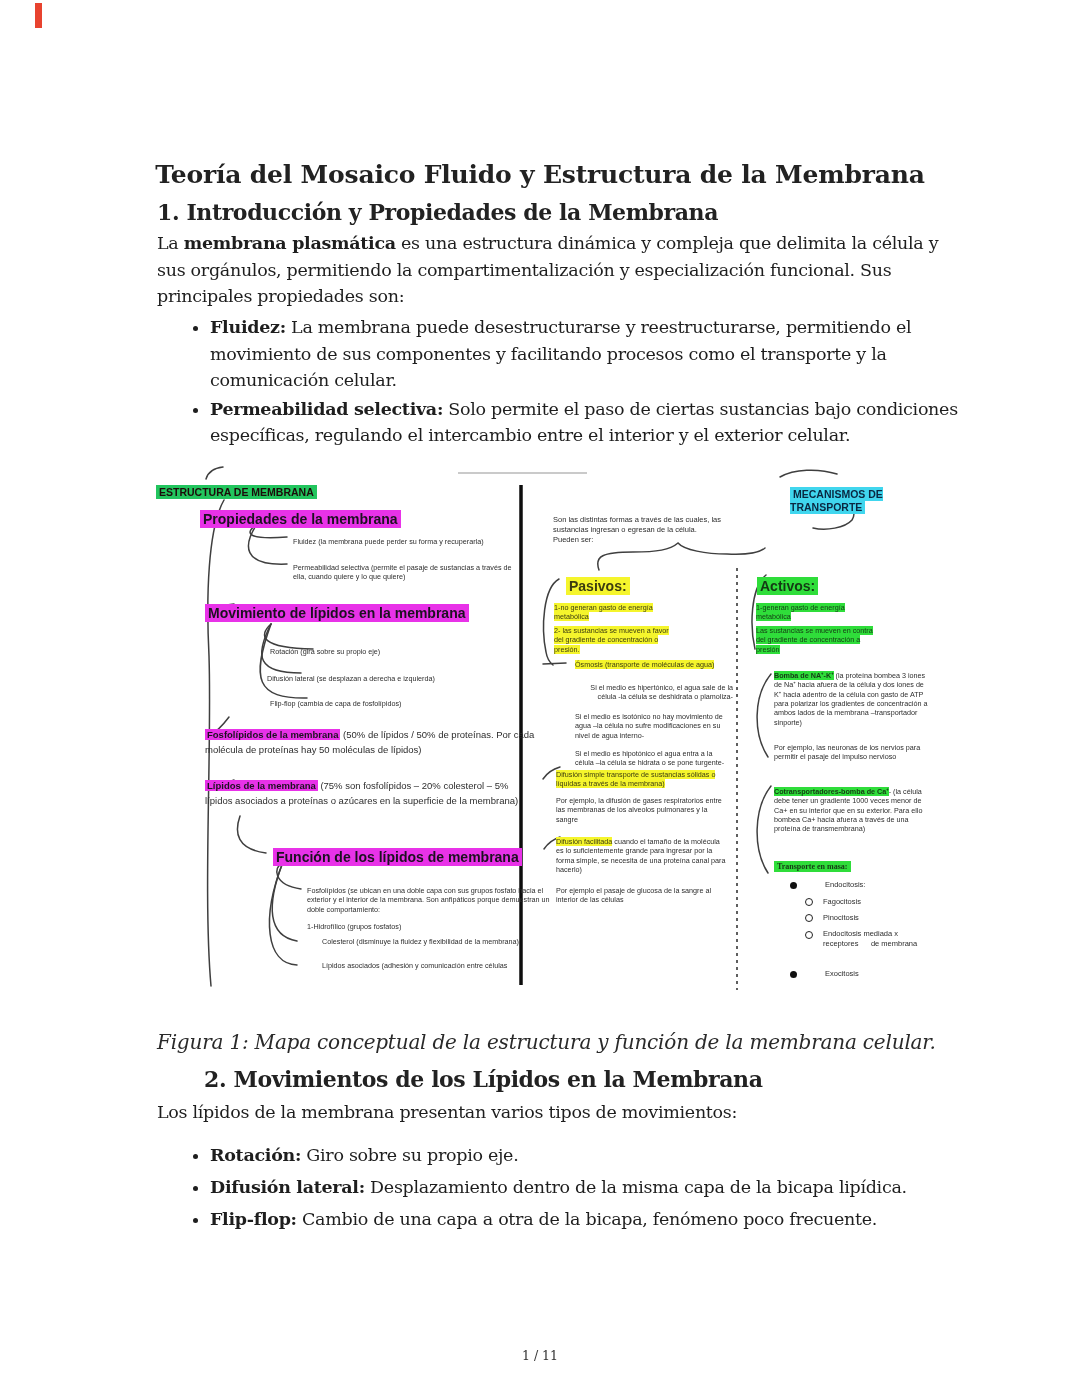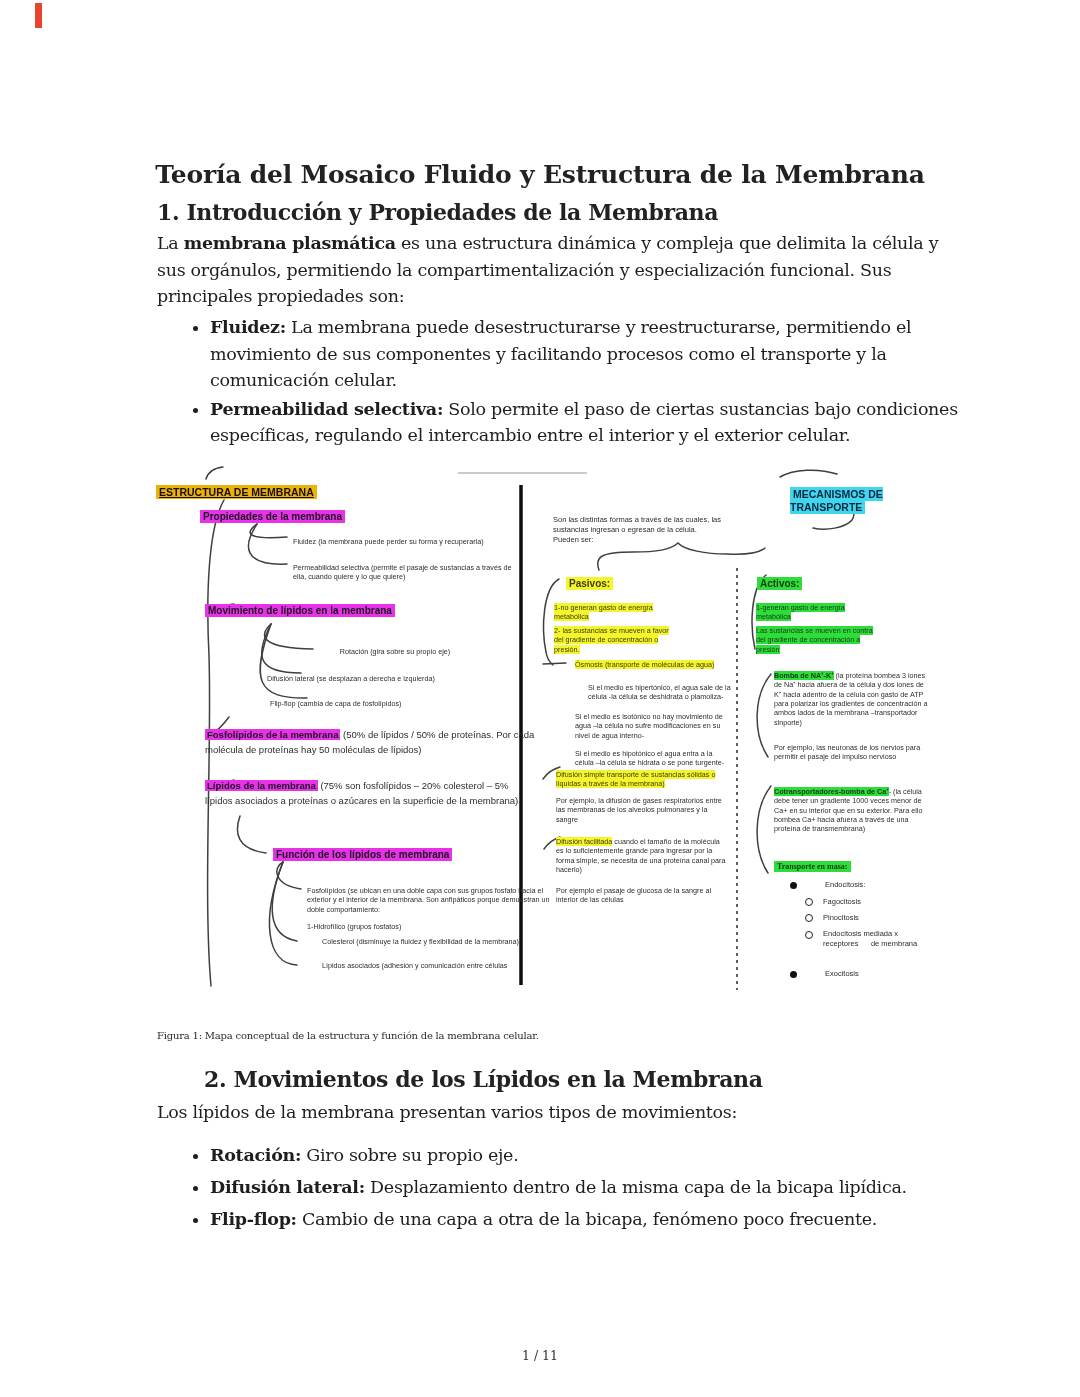--- a/index.html
+++ b/index.html
@@ -8,36 +8,36 @@
   .red-bar{position:absolute;left:35px;top:3px;width:7px;height:25px;background:#e8432f;}
   .doc-title{position:absolute;left:0;top:160px;width:1080px;margin:0;text-align:center;
              font-size:25px;font-weight:bold;letter-spacing:-0.2px;color:#222;}
   .h-sec{position:absolute;left:157px;margin:0;font-size:22px;font-weight:bold;
          letter-spacing:-0.4px;color:#222;}
   .body-p{position:absolute;left:157px;width:785px;margin:0;font-size:17.5px;
           line-height:26.5px;letter-spacing:-0.3px;}
   .blist{position:absolute;left:157px;width:780px;margin:0;padding:0 0 0 53px;
          font-size:17.5px;line-height:26.5px;letter-spacing:-0.3px;}
   .blist li{margin:0 0 2px 0;}
-  .caption{position:absolute;left:157px;margin:0;font-size:10px;
+  .caption{position:absolute;left:157px;margin:0;font-style:italic;font-size:20px;
            letter-spacing:-0.2px;color:#2a2a2a;}
   .footer{position:absolute;left:0;top:1348px;width:1080px;text-align:center;
           font-size:12.5px;color:#333;}
   
   .figure{position:absolute;left:150px;top:466px;width:785px;height:560px;}
   .fig-svg{position:absolute;left:0;top:0;}
   .ft{position:absolute;font-family:"Liberation Sans",sans-serif;color:#2d2d2d;
       font-size:7.2px;line-height:1.3;}
   .fl{font-weight:bold;padding:1px 3px;line-height:1.2;}
-  .hl-red{background:#eab308;color:#1c0c0a;text-decoration:underline;}
+  .hl-red{background:#22c55e;color:#1c0c0a;}
   .hl-mag{background:#e832e8;color:#1c1020;}
   .hl-yel{background:#f5f52c;color:#3c3c10;}
   .hl-grn{background:#2fdd3a;color:#143a14;}
   .hl-cyn{background:#40d6ee;color:#0a2740;}
-  .f10{font-size:10px;}
+  .f10{font-size:14px;}
   .f105{font-size:10.5px;}
   .f95{font-size:9.5px;}
   .f75{font-size:7.5px;}
   .inl-hl{padding:0 2px;}
   .dot-full{display:inline-block;width:7px;height:7px;border-radius:50%;background:#111;
             vertical-align:middle;}
   .dot-open{display:inline-block;width:6px;height:6px;border-radius:50%;
             border:1.3px solid #222;vertical-align:middle;}
   .prewrap{white-space:pre-wrap;}
 </style>
@@ -92,37 +92,37 @@
         <path d="M630 11 C644 3 668 2 687 8"></path>
         <path d="M663 62 C676 65 695 62 702 54 C706 48 703 43 698 41"></path>
       </g>
     </svg>
 
     <div class="ft" style="left:6px;top:20px;"><span class="fl hl-red f105">ESTRUCTURA DE MEMBRANA</span></div>
     <div class="ft" style="left:50px;top:45px;"><span class="fl hl-mag f10">Propiedades de la membrana</span></div>
     <div class="ft" style="left:143px;top:71px;width:280px;">Fluidez (la membrana puede perder su forma y recuperarla)</div>
     <div class="ft" style="left:143px;top:97px;width:230px;">Permeabilidad selectiva (permite el pasaje de sustancias a través de ella, cuando quiere y lo que quiere)</div>
     <div class="ft" style="left:55px;top:139px;"><span class="fl hl-mag f10">Movimiento de lípidos en la membrana</span></div>
-    <div class="ft" style="left:120px;top:181px;width:250px;text-align:center;">Rotación (gira sobre su propio eje)</div>
+    <div class="ft" style="left:120px;top:181px;width:250px;">Rotación (gira sobre su propio eje)</div>
     <div class="ft" style="left:117px;top:208px;width:250px;">Difusión lateral (se desplazan a derecha e izquierda)</div>
     <div class="ft" style="left:120px;top:233px;width:250px;">Flip-flop (cambia de capa de fosfolípidos)</div>
     <div class="ft f95" style="left:55px;top:262px;width:330px;line-height:1.55;"><span class="fl hl-mag inl-hl" style="font-size:9.5px;">Fosfolípidos de la membrana</span><span> (50% de lípidos / 50% de proteínas.  Por cada molécula de proteínas hay 50 moléculas de lípidos)</span></div>
     <div class="ft f95" style="left:55px;top:313px;width:325px;line-height:1.55;"><span class="fl hl-mag inl-hl" style="font-size:9.5px;">Lípidos de la membrana</span><span> (75% son fosfolípidos – 20% colesterol – 5% lípidos asociados a proteínas o azúcares en la superficie de la membrana)</span></div>
     <div class="ft" style="left:123px;top:383px;"><span class="fl hl-mag f10">Función de los lípidos de membrana</span></div>
     <div class="ft" style="left:157px;top:420px;width:245px;">Fosfolípidos (se ubican en una doble capa con sus grupos fosfato hacia el exterior y el interior de la membrana.  Son anfipáticos porque demuestran un doble comportamiento:</div>
     <div class="ft" style="left:157px;top:456px;width:245px;">1-Hidrofílico (grupos fosfatos)</div>
     <div class="ft" style="left:172px;top:471px;width:215px;">Colesterol (disminuye la fluidez y flexibilidad de la membrana)</div>
     <div class="ft" style="left:172px;top:495px;width:215px;">Lípidos asociados (adhesión y comunicación entre células</div>
 
     <div class="ft" style="left:403px;top:49px;width:168px;font-size:7.5px;">Son las distintas formas a través de las cuales, las sustancias ingresan o egresan de la célula.  Pueden ser:</div>
     <div class="ft" style="left:396px;top:112px;margin-left:20px;"><span class="fl hl-yel f10">Pasivos:</span></div>
     <div class="ft" style="left:404px;top:137px;width:108px;"><span class="hl-yel">1-no generan gasto de energía metabólica</span></div>
     <div class="ft" style="left:404px;top:160px;width:118px;"><span class="hl-yel">2- las sustancias se mueven a favor del gradiente de concentración o presión.</span></div>
     <div class="ft" style="left:425px;top:194px;width:160px;"><span class="hl-yel">Ósmosis (transporte de moléculas de agua)</span></div>
-    <div class="ft" style="left:438px;top:217px;width:158px;">Si el medio es hipertónico, el agua sale de la célula -la célula se deshidrata o plamoliza-</div>
+    <div class="ft" style="left:425px;top:217px;width:158px;text-align:right;">Si el medio es hipertónico, el agua sale de la célula -la célula se deshidrata o plamoliza-</div>
     <div class="ft" style="left:425px;top:246px;width:158px;">Si el medio es isotónico no hay movimiento de agua –la célula no sufre modificaciones en su nivel de agua interno-</div>
     <div class="ft" style="left:425px;top:283px;width:158px;">Si el medio es hipotónico el agua entra a la célula –la célula se hidrata o se pone turgente-</div>
     <div class="ft" style="left:406px;top:304px;width:168px;"><span class="hl-yel">Difusión simple transporte de sustancias sólidas o líquidas a través de la membrana)</span></div>
     <div class="ft" style="left:406px;top:330px;width:170px;">Por ejemplo, la difusión de gases respiratorios entre las membranas de los alveolos pulmonares y la sangre</div>
     <div class="ft" style="left:406px;top:371px;width:170px;"><span class="hl-yel">Difusión facilitada</span><span> cuando el tamaño de la molécula es lo suficientemente grande para ingresar por la forma simple, se necesita de una proteína canal para hacerlo)</span></div>
     <div class="ft" style="left:406px;top:420px;width:170px;">Por ejemplo el pasaje de glucosa de la sangre al interior de las células</div>
 
     <div class="ft" style="left:640px;top:22px;"><span class="fl hl-cyn f105">MECANISMOS DE TRANSPORTE</span></div>
     <div class="ft" style="left:607px;top:112px;border-radius:6px;"><span class="fl hl-grn f10">Activos:</span></div>
     <div class="ft" style="left:606px;top:137px;width:108px;"><span class="hl-grn">1-generan gasto de energía metabólica</span></div>

